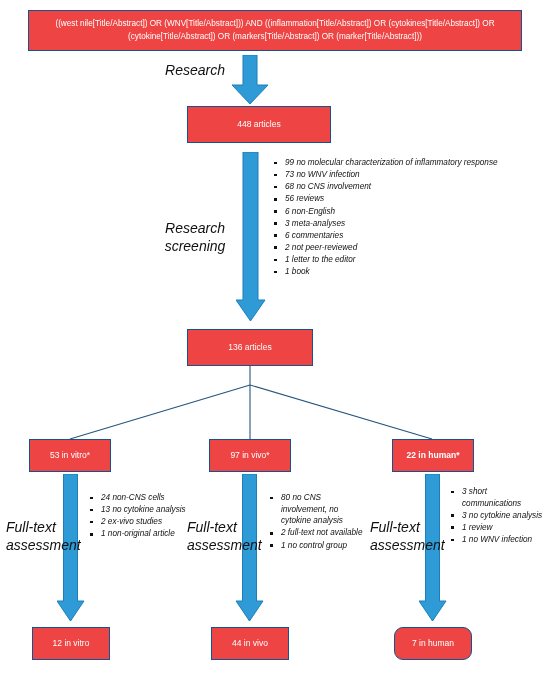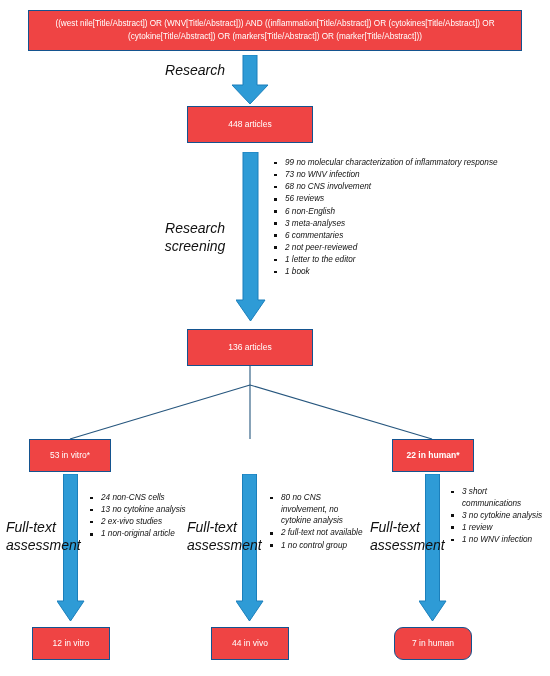--- a/index.html
+++ b/index.html
@@ -88,21 +88,21 @@
   <div class="abs box query" style="left:28px;top:10px;width:494px;height:41px;">((west nile[Title/Abstract]) OR (WNV[Title/Abstract])) AND ((inflammation[Title/Abstract]) OR (cytokines[Title/Abstract]) OR (cytokine[Title/Abstract]) OR (markers[Title/Abstract]) OR (marker[Title/Abstract]))</div>
 
   <div class="abs stage-label center" style="left:150px;top:61px;width:90px;">Research</div>
 
   <div class="fatarrow" style="left:231px;top:55px;">
     <svg width="38" height="50" viewBox="0 0 38 50" xmlns="http://www.w3.org/2000/svg">
       <polygon points="12,0 26,0 26,30 37,30 19,49 1,30 12,30" fill="#2e9bd6" stroke="#1b7fbb" stroke-width="1"></polygon>
     </svg>
   </div>
 
-  <div class="abs box" style="left:187px;top:106px;width:126px;height:37px;">448 articles</div>
+  <div class="abs box" style="left:187px;top:106px;width:144px;height:37px;">448 articles</div>
 
   <div class="abs stage-label center" style="left:145px;top:219px;width:100px;">Research screening</div>
 
   <div class="fatarrow" style="left:236px;top:152px;">
     <svg width="30" height="170" viewBox="0 0 30 170" xmlns="http://www.w3.org/2000/svg">
       <polygon points="7,0 22,0 22,148 29,148 14.5,169 0,148 7,148" fill="#2e9bd6" stroke="#1b7fbb" stroke-width="1"></polygon>
     </svg>
   </div>
 
   <div class="abs bullets" style="left:272px;top:157px;width:226px;">
@@ -117,20 +117,21 @@
       <li>2 not peer-reviewed</li>
       <li>1 letter to the editor</li>
       <li>1 book</li>
     </ul>
   </div>
 
   <div class="abs box" style="left:187px;top:329px;width:126px;height:37px;">136 articles</div>
 
   <div class="abs box" style="left:29px;top:439px;width:82px;height:33px;text-align:right;">53 in vitro*</div>
 
+  <div class="abs box" style="left:209px;top:439px;width:82px;height:33px;">97 in vivo*</div>
 
   <div class="abs box" style="left:392px;top:439px;width:82px;height:33px;font-weight:bold;">22 in human*</div>
 
   <div class="fatarrow" style="left:57px;top:474px;">
     <svg width="28" height="148" viewBox="0 0 28 148" xmlns="http://www.w3.org/2000/svg">
       <polygon points="6.5,0 20.5,0 20.5,127 27,127 13.5,147 0,127 6.5,127" fill="#2e9bd6" stroke="#1b7fbb" stroke-width="1"></polygon>
     </svg>
   </div>
 
   <div class="abs stage-label" style="left:6px;top:518px;width:52px;">

